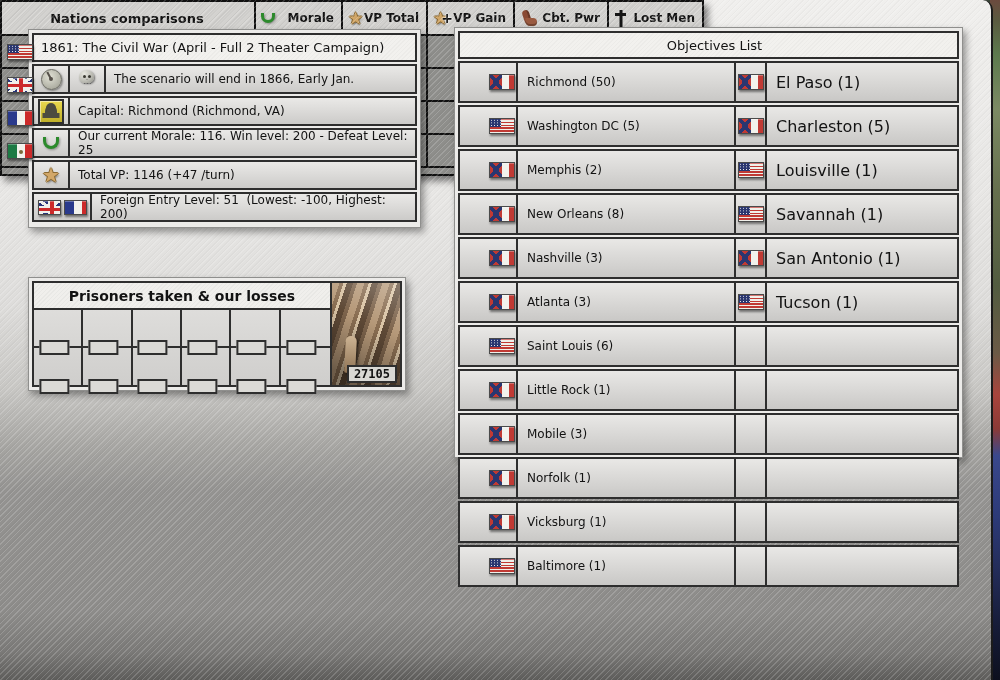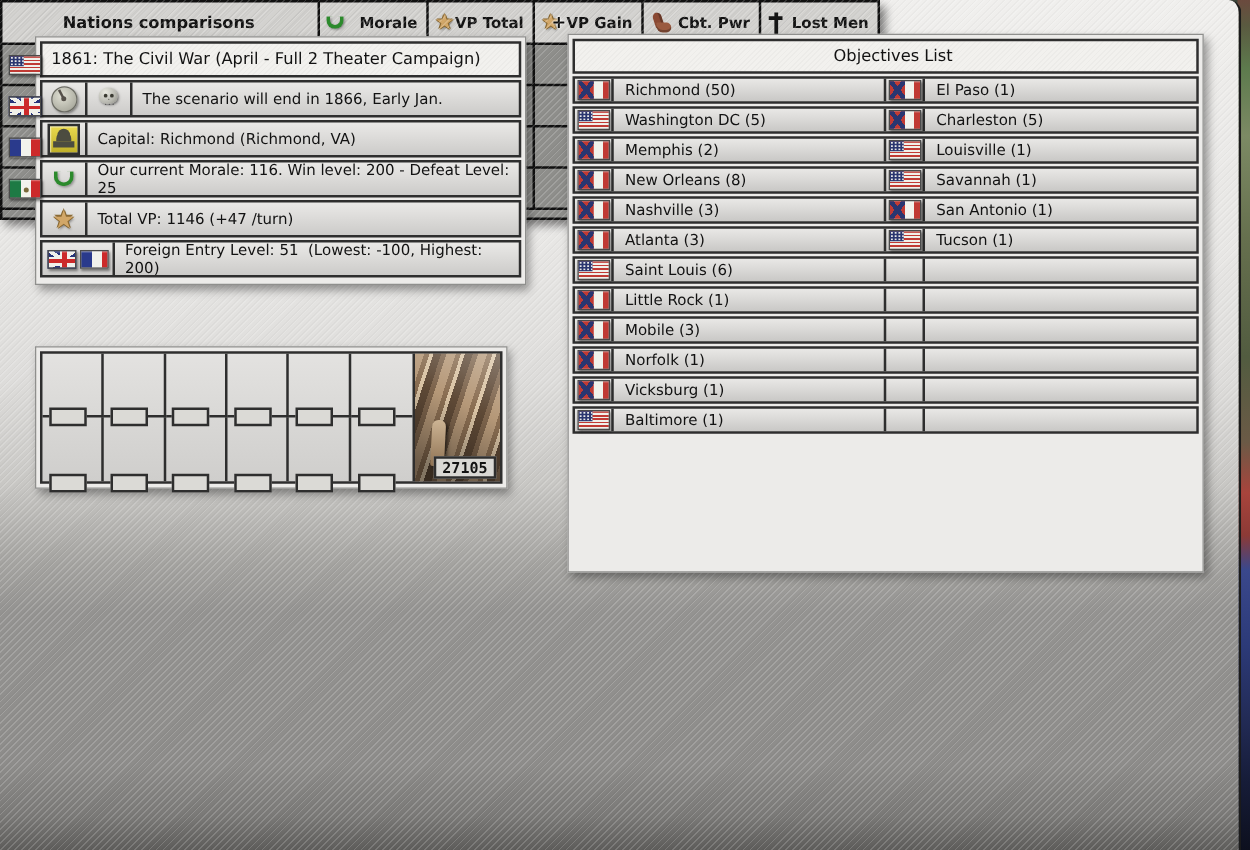--- a/index.html
+++ b/index.html
@@ -56,28 +56,28 @@
       repeating-linear-gradient(108deg,#b59878 0 7px,#8a6e52 7px 11px,#d9c3a4 11px 14px,#5e4936 14px 20px,#7d644c 20px 24px); }
   .cemetery::before { content:""; position:absolute; left:13px; bottom:12px; width:11px; height:37px;
     background:linear-gradient(#cdb494,#8f7354); border-radius:5px 5px 2px 2px;
     box-shadow:2px 2px 3px rgba(0,0,0,.55); transform:rotate(3deg); }
   .losses-badge { position:absolute; right:3px; bottom:2px; background:#d9d8d4; border:2px solid #2e2e2e;
     font:bold 12px "DejaVu Sans Mono","Liberation Mono",monospace; padding:0 5px; z-index:4; }
 
   
   .objectives { left:454px; top:27px; width:509px; height:431px; }
   .objectives .tbox { height:28px; justify-content:center;padding-left:12px; }
-  .orow { display:flex; align-items:stretch; height:22px; border:2px solid #2e2e2e; margin-bottom:2px;
-          background:linear-gradient(#e9e8e6,#c9c8c6); }
+  .orow { display:flex; align-items:stretch; height:42px; border:2px solid #2e2e2e; margin-bottom:2px;
+          background:linear-gradient(#e9e8e6,#c9c8c6);padding-left:27px; }
   .orow:last-child { margin-bottom:15px; }
   .ofl { width:31px; flex:none; display:flex; align-items:center; justify-content:center;
          border-right:2px solid #2e2e2e; }
   .olab { width:218px; flex:none; display:flex; align-items:center; padding-left:9px;
           border-right:2px solid #2e2e2e; font-size:12px; }
-  .olab2 { flex:1; display:flex; align-items:center; padding-left:9px; font-size:12px; }
+  .olab2 { flex:1; display:flex; align-items:center; padding-left:9px; font-size:16px; }
 
   
   .nations { left:143px; top:482px; width:704px; height:176px; border:2px solid #101010; padding:0;
     background:#101010; display:grid; grid-template-columns:35px 215px 85px 83px 85px 92px 1fr;
     grid-template-rows:32px 31px 31px 31px 31px 1fr; gap:2px;
     box-shadow:-2px -3px 0 rgba(242,242,240,.8), 4px 5px 7px rgba(0,0,0,.5); }
   .nh { background:#d3d2cf; display:flex; align-items:center; font-weight:bold; font-size:12px;
         padding:0 7px 0 5px; background-image:repeating-linear-gradient(315deg, rgba(0,0,0,.03) 0 1px, transparent 1px 3px); }
   .nh-title { grid-column:1/3; justify-content:center; font-size:13px; }
   .nh .hlabel { margin-left:auto; }
@@ -197,20 +197,21 @@
         <span class="flag uk small"></span>
         <span class="flag fr small"></span>
       </span>
       <span class="rtext">Foreign Entry Level: 51  (Lowest: -100, Highest: 200)</span>
     </div>
   </div>
 
   <div class="panel prisoners">
     <div class="pinner">
       <div class="pleft">
+        <div class="phead">Prisoners taken &amp; our losses</div>
         <div class="pgrid">
           <div class="pcell r1">
               <span class="slot"></span>
             </div>
           <div class="pcell r1">
               <span class="slot"></span>
             </div>
           <div class="pcell r1">
               <span class="slot"></span>
             </div>

